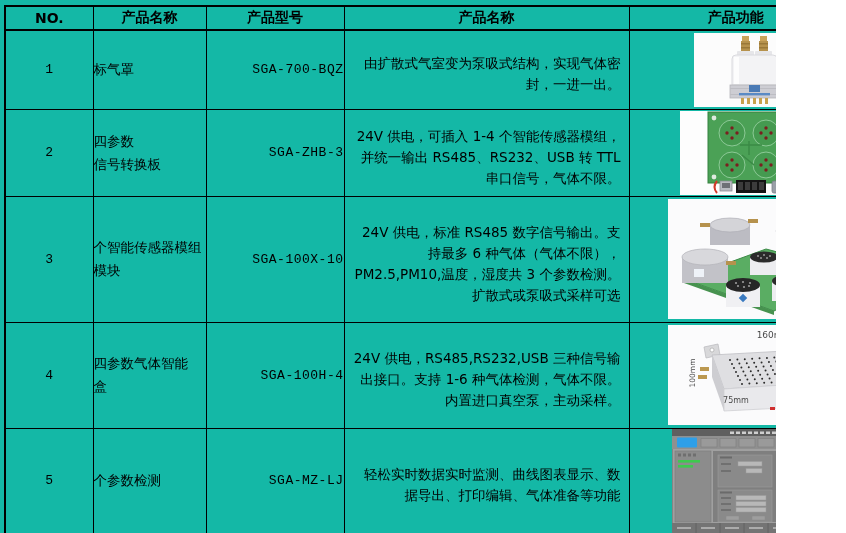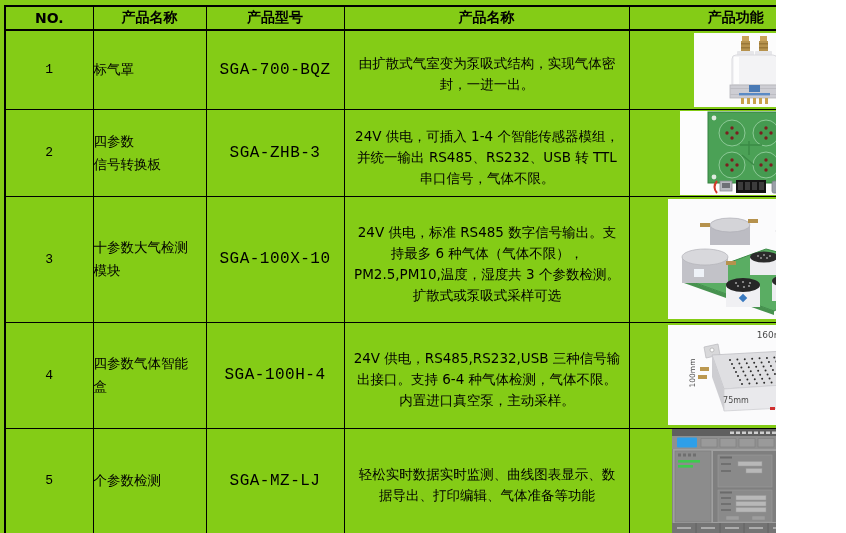--- a/index.html
+++ b/index.html
@@ -1,28 +1,28 @@
 <!DOCTYPE html>
 <html><head>
 <meta charset="utf-8">
 <style>
   html,body{margin:0;padding:0;background:#ffffff;}
-  .page{position:relative;width:776px;height:533px;background:#84cc16;overflow:hidden;
+  .page{position:relative;width:776px;height:533px;background:#14b8a6;overflow:hidden;
         font-family:"DejaVu Sans","Liberation Sans",sans-serif;color:#000;}
   table.spec{position:absolute;left:4px;top:5px;width:838px;border-collapse:collapse;
              table-layout:fixed;border:2px solid #000;}
   .spec th{border:1.5px solid #000;border-bottom:2px solid #000;height:22px;
            font-size:14px;font-weight:bold;text-align:center;padding:0;
            font-family:"DejaVu Sans","Liberation Sans",sans-serif;}
   .spec td{border:1.5px solid #000;vertical-align:middle;padding:0;}
   td.c-no{ text-align:center;font-size:13px;font-family:"Liberation Mono","DejaVu Sans Mono",monospace;}
   td.c-name{font-size:13.5px;line-height:1.7;white-space:pre-line;}
-  td.c-model{text-align:center;font-size:16px;letter-spacing:0.5px;
+  td.c-model{text-align:right;font-size:13px;letter-spacing:0.5px;
              font-family:"Liberation Mono","DejaVu Sans Mono",monospace;}
-  td.c-func{font-size:13.5px;line-height:21px;padding:14px 8px 5px 9px;text-align:center;}
+  td.c-func{font-size:13.5px;line-height:21px;padding:14px 8px 5px 9px;text-align:right;}
   td.c-img{text-align:center;padding-left:38px;}
   td.c-img svg{vertical-align:middle;}
   .r1{height:79px;} .r2{height:87px;} .r3{height:126px;} .r4{height:106px;} .r5{height:102px;}
   .dimtxt{font-family:"DejaVu Sans",sans-serif;fill:#4a4a4a;}
 </style>
 </head>
 <body>
 
 <div class="page">
   <table class="spec">
@@ -150,21 +150,21 @@
           <circle cx="112" cy="75" r="0.9"></circle>
                 <circle cx="116" cy="75" r="0.9"></circle>
               </g>
           <path d="M37 70 q-5 6 0 12" stroke="#d23a2a" stroke-width="2" fill="none"></path>
         </svg>
       </td>
     </tr>
 
     <tr class="r3">
       <td class="c-no">3</td>
-      <td class="c-name">十参数大气检测
+      <td class="c-name">个智能传感器模组
 模块</td>
       <td class="c-model">SGA-100X-10</td>
       <td class="c-func">24V 供电，标准 RS485 数字信号输出。支持最多 6 种气体（气体不限），PM2.5,PM10,温度，湿度共 3 个参数检测。扩散式或泵吸式采样可选</td>
       <td class="c-img">
         <svg width="192" height="120" viewBox="0 0 192 120">
           <rect x="0" y="0" width="192" height="120" fill="#fbfbfc"></rect>
 
           <polygon points="16,80 98,50 182,72 106,112" fill="#5aad63" stroke="#3c8a47" stroke-width="1"></polygon>
           <polygon points="16,80 106,112 106,116 16,84" fill="#47924f"></polygon>
           <circle cx="30" cy="80" r="2" fill="#cfe6cf"></circle>
@@ -227,21 +227,21 @@
           <rect x="128" y="96" width="8" height="6" fill="#f2f2f2"></rect>
         </svg>
       </td>
     </tr>
 
     <tr class="r4">
       <td class="c-no">4</td>
       <td class="c-name">四参数气体智能
 盒</td>
       <td class="c-model">SGA-100H-4</td>
-      <td class="c-func">24V 供电，RS485,RS232,USB 三种信号输出接口。支持 6-4 种气体检测，气体不限。内置进口真空泵，主动采样。</td>
+      <td class="c-func">24V 供电，RS485,RS232,USB 三种信号输出接口。支持 1-6 种气体检测，气体不限。内置进口真空泵，主动采样。</td>
       <td class="c-img">
         <svg width="200" height="100" viewBox="0 0 200 100">
           <rect x="0" y="0" width="200" height="100" fill="#fbfbfc"></rect>
 
           <polygon points="36,22 50,19 52,30 38,33" fill="#d8d8da" stroke="#b8b8bc" stroke-width="0.7"></polygon>
           <circle cx="44" cy="25" r="2" fill="#ffffff" stroke="#aaa" stroke-width="0.7"></circle>
           <polygon points="148,16 163,18 161,29 146,27" fill="#d8d8da" stroke="#b8b8bc" stroke-width="0.7"></polygon>
           <circle cx="155" cy="22" r="2" fill="#ffffff" stroke="#aaa" stroke-width="0.7"></circle>
 
           <polygon points="44,30 154,24 174,56 56,64" fill="#dfdfe2" stroke="#bfbfc4" stroke-width="0.8"></polygon>

